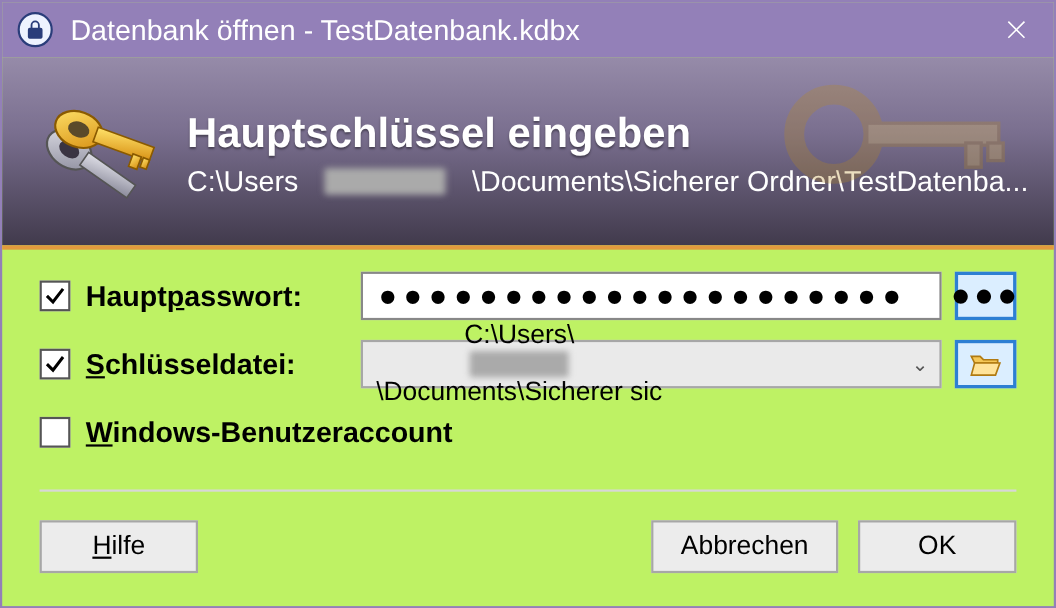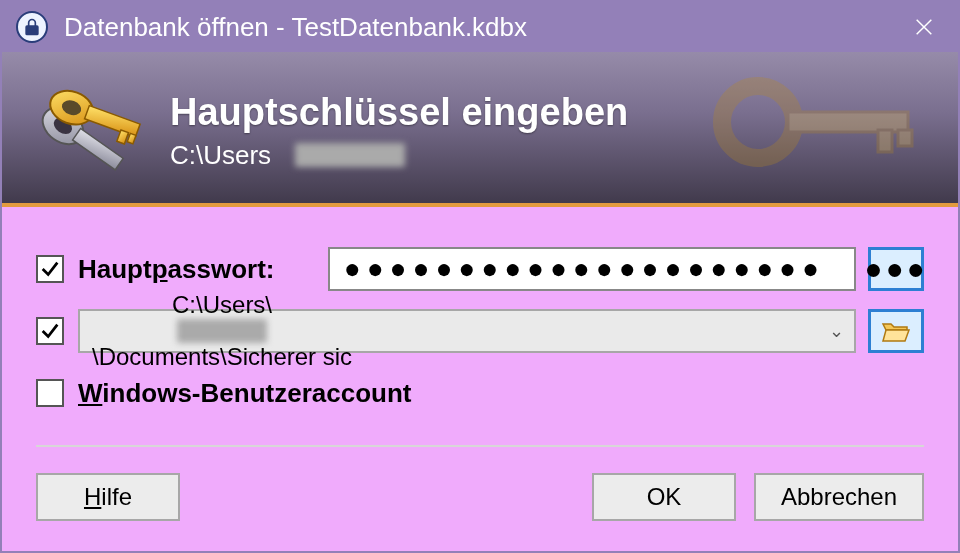--- a/index.html
+++ b/index.html
@@ -7,21 +7,21 @@
       font-family: "Segoe UI", Tahoma, sans-serif;
       background: #fff;
       width: 960px;
       height: 553px;
       overflow: hidden;
     }
     .window {
       width: 960px;
       height: 553px;
       border: 2px solid #9380b8;
-      background: #f0abfc;
+      background: #bef264;
       display: flex;
       flex-direction: column;
     }
     
     .titlebar {
       height: 50px;
       background: #9380b8;
       display: flex;
       align-items: center;
       padding: 0 8px 0 14px;
@@ -92,21 +92,21 @@
       display: inline-block;
       height: 24px;
       background: #aaa;
       filter: blur(3px);
       border-radius: 2px;
       vertical-align: middle;
     }
     
     .form {
       flex: 1;
-      padding: 40px 34px 0 34px;
+      padding: 20px 34px 0 34px;
     }
     .form-row {
       display: flex;
       align-items: center;
       margin-bottom: 18px;
       min-height: 44px;
     }
     .chk {
       width: 28px; height: 28px;
       border: 2px solid #555;
@@ -244,20 +244,21 @@
           <rect x="88" y="46" width="8" height="12" fill="url(#kg)" stroke="#8a5a00" stroke-width="1.5"></rect>
           <rect x="98" y="46" width="6" height="9" fill="url(#kg)" stroke="#8a5a00" stroke-width="1.5"></rect>
         </g>
       </svg>
     </div>
     <div class="banner-text">
       <div class="banner-title">Hauptschlüssel eingeben</div>
       <div class="banner-path">
         <span>C:\Users</span>
           <span class="redact" style="width:110px;margin:0 2px;"></span>
+          <span>\Documents\Sicherer Ordner\TestDatenba...</span>
       </div>
     </div>
   </div>
 
   <div class="form">
 
     <div class="form-row">
       <div class="chk checked">
         <svg viewBox="0 0 24 24">
             <path fill="none" stroke="#000" stroke-width="3" d="M4 12 L10 18 L20 5"></path>
@@ -268,20 +269,23 @@
       </div>
       <input type="text" class="input-text" readonly="" value="●●●●●●●●●●●●●●●●●●●●●" style="">
       <div class="side-btn dots">●●●</div>
     </div>
 
     <div class="form-row">
       <div class="chk checked">
         <svg viewBox="0 0 24 24">
             <path fill="none" stroke="#000" stroke-width="3" d="M4 12 L10 18 L20 5"></path>
           </svg>
+      </div>
+      <div class="lbl">
+        <span class="ul">S</span><span>chlüsseldatei:</span>
       </div>
       <div class="combo">
         <span class="combo-text">
           <span>C:\Users\</span>
             <span class="redact" style="width:90px;margin:0 2px;"></span>
             <span>\Documents\Sicherer sic</span>
         </span>
         <span class="combo-caret">⌄</span>
       </div>
       <div class="side-btn">
@@ -304,17 +308,17 @@
   </div>
 
   <div class="sep"></div>
 
   <div class="footer">
     <div class="btn">
       <span class="ul">H</span>
         <span>ilfe</span>
     </div>
     <div class="footer-spacer"></div>
+    <div class="btn" style="min-width:170px">Abbrechen</div>
     <div class="btn">OK</div>
-    <div class="btn" style="min-width:170px">Abbrechen</div>
   </div>
 
 </div>
 
 </body></html>

